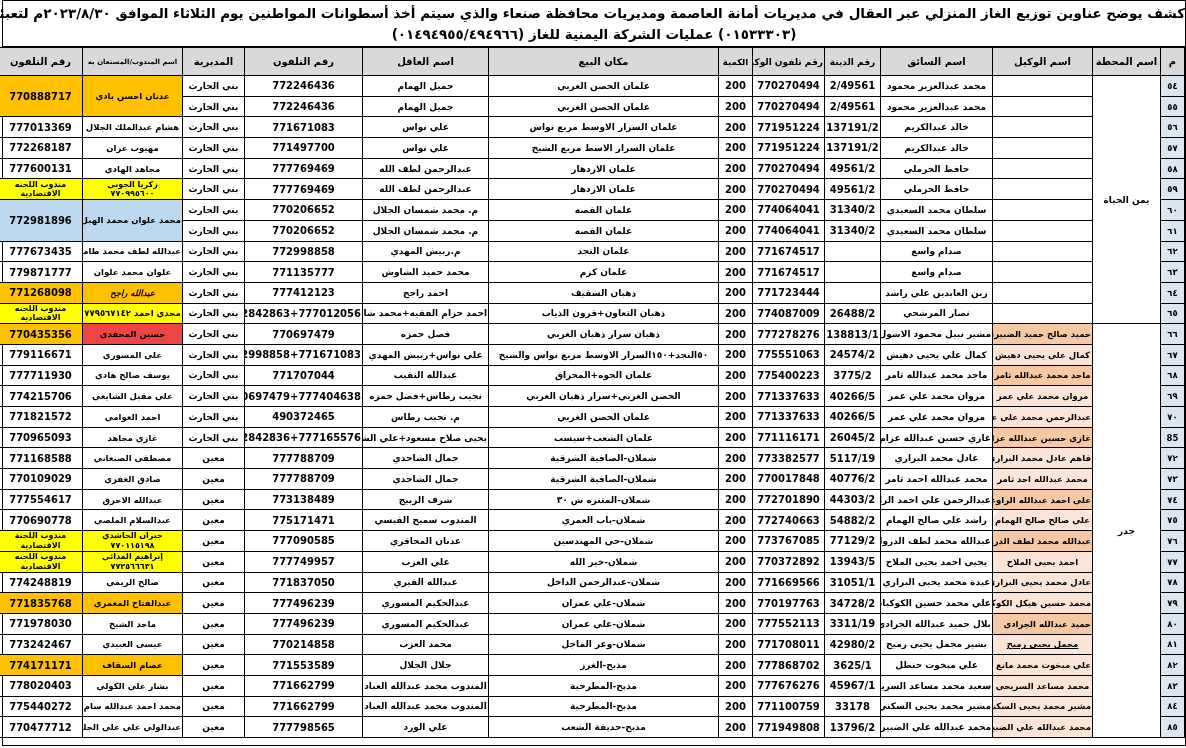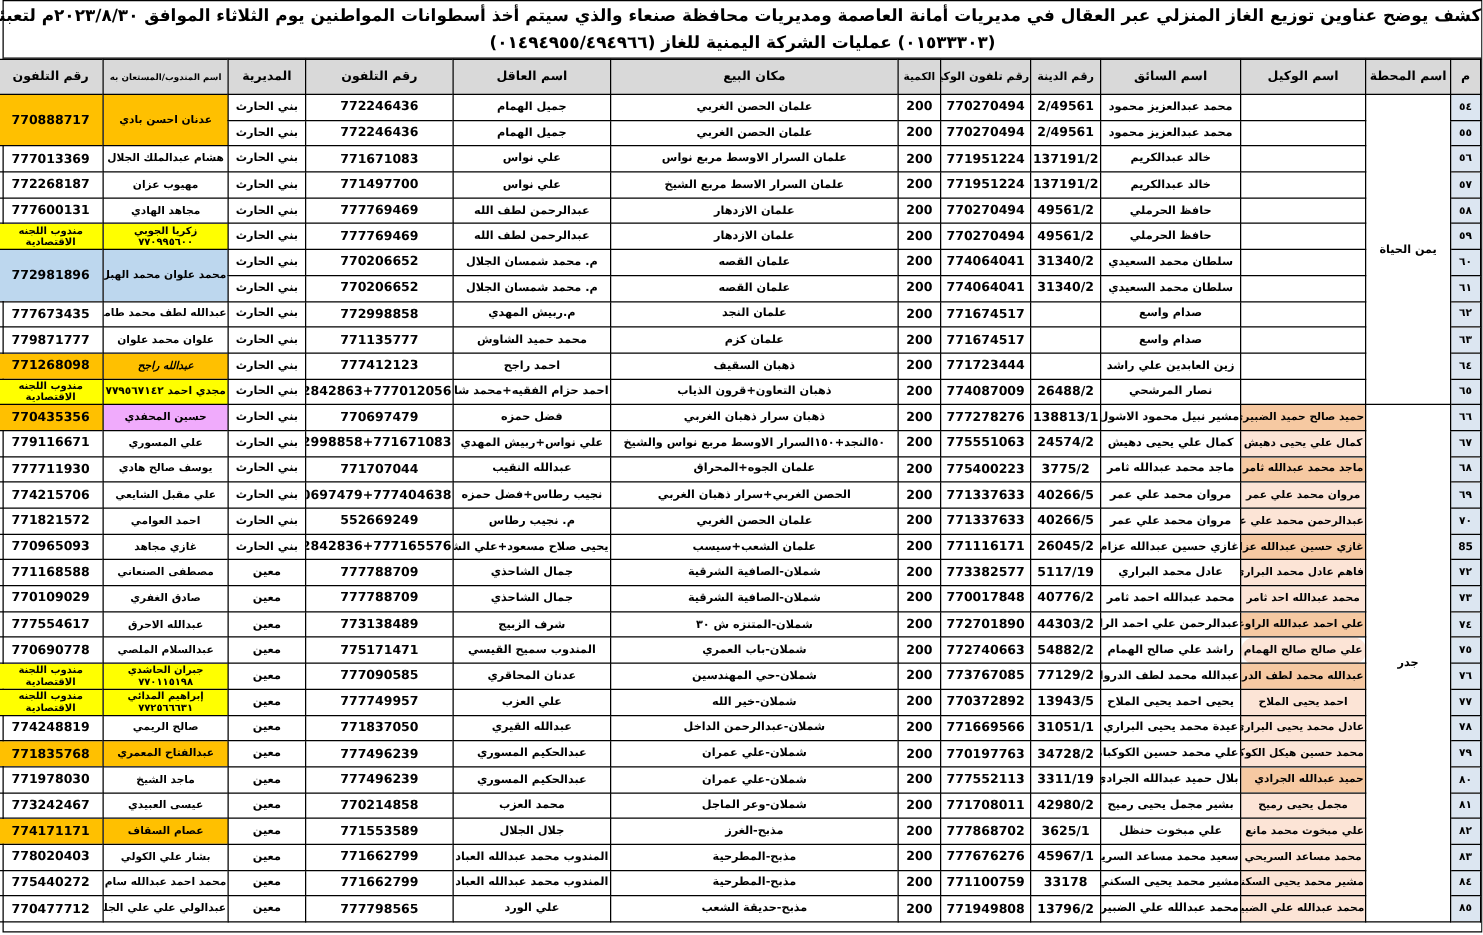--- a/index.html
+++ b/index.html
@@ -243,21 +243,21 @@
           <td class="c-station" rowspan="20">جدر</td>
           <td class="c-agent" style="background: rgb(246, 201, 162);">حميد صالح حميد الضبيري</td>
           <td class="c-driver">مشير نبيل محمود الاشول</td>
           <td class="c-num">138813/1</td>
           <td class="c-num">777278276</td>
           <td class="c-num">200</td>
           <td class="c-sale">ذهبان سرار ذهبان الغربي</td>
           <td class="c-aqil">فضل حمزه</td>
           <td class="c-num">770697479</td>
           <td class="c-district">بني الحارث</td>
-          <td class="c-delegate" style="background: #f0abfc;">حسين المحفدي</td>
+          <td class="c-delegate" style="background: #ef4444;">حسين المحفدي</td>
           <td class="c-dphone" style="background: rgb(255, 192, 0);">770435356</td>
         </tr>
         <tr>
           <td class="c-serial">٦٧</td>
           <td class="c-agent" style="background: rgb(252, 228, 214);">كمال علي يحيى دهيش</td>
           <td class="c-driver">كمال علي يحيى دهيش</td>
           <td class="c-num">24574/2</td>
           <td class="c-num">775551063</td>
           <td class="c-num">200</td>
           <td class="c-sale">٥٠النجد+١٥٠السرار الاوسط مربع نواس والشيخ</td>
@@ -297,21 +297,21 @@
         </tr>
         <tr>
           <td class="c-serial">٧٠</td>
           <td class="c-agent" style="background: rgb(252, 228, 214);">عبدالرحمن محمد علي عمر</td>
           <td class="c-driver">مروان محمد علي عمر</td>
           <td class="c-num">40266/5</td>
           <td class="c-num">771337633</td>
           <td class="c-num">200</td>
           <td class="c-sale">علمان الحصن الغربي</td>
           <td class="c-aqil">م. نجيب رطاس</td>
-          <td class="c-num">552669249</td>
+          <td class="c-num">490372465</td>
           <td class="c-district">بني الحارث</td>
           <td class="c-delegate">احمد العوامي</td>
           <td class="c-dphone">771821572</td>
         </tr>
         <tr>
           <td class="c-serial">85</td>
           <td class="c-agent" style="background: rgb(246, 201, 162);">غازي حسين عبدالله عزام</td>
           <td class="c-driver">غازي حسين عبدالله عزام</td>
           <td class="c-num">26045/2</td>
           <td class="c-num">771116171</td>
@@ -448,21 +448,21 @@
           <td class="c-num">200</td>
           <td class="c-sale">شملان-علي عمران</td>
           <td class="c-aqil">عبدالحكيم المسوري</td>
           <td class="c-num">777496239</td>
           <td class="c-district">معين</td>
           <td class="c-delegate">ماجد الشيخ</td>
           <td class="c-dphone">771978030</td>
         </tr>
         <tr>
           <td class="c-serial">٨١</td>
-          <td class="c-agent" style="background: rgb(252, 228, 214);">مجمل يحيى رميح</td>
+          <td class="c-agent" style="background: rgb(252, 228, 214); text-decoration: underline;">مجمل يحيى رميح</td>
           <td class="c-driver">بشير مجمل يحيى رميح</td>
           <td class="c-num">42980/2</td>
           <td class="c-num">771708011</td>
           <td class="c-num">200</td>
           <td class="c-sale">شملان-وعر الماجل</td>
           <td class="c-aqil">محمد العزب</td>
           <td class="c-num">770214858</td>
           <td class="c-district">معين</td>
           <td class="c-delegate">عيسى العبيدي</td>
           <td class="c-dphone">773242467</td>

